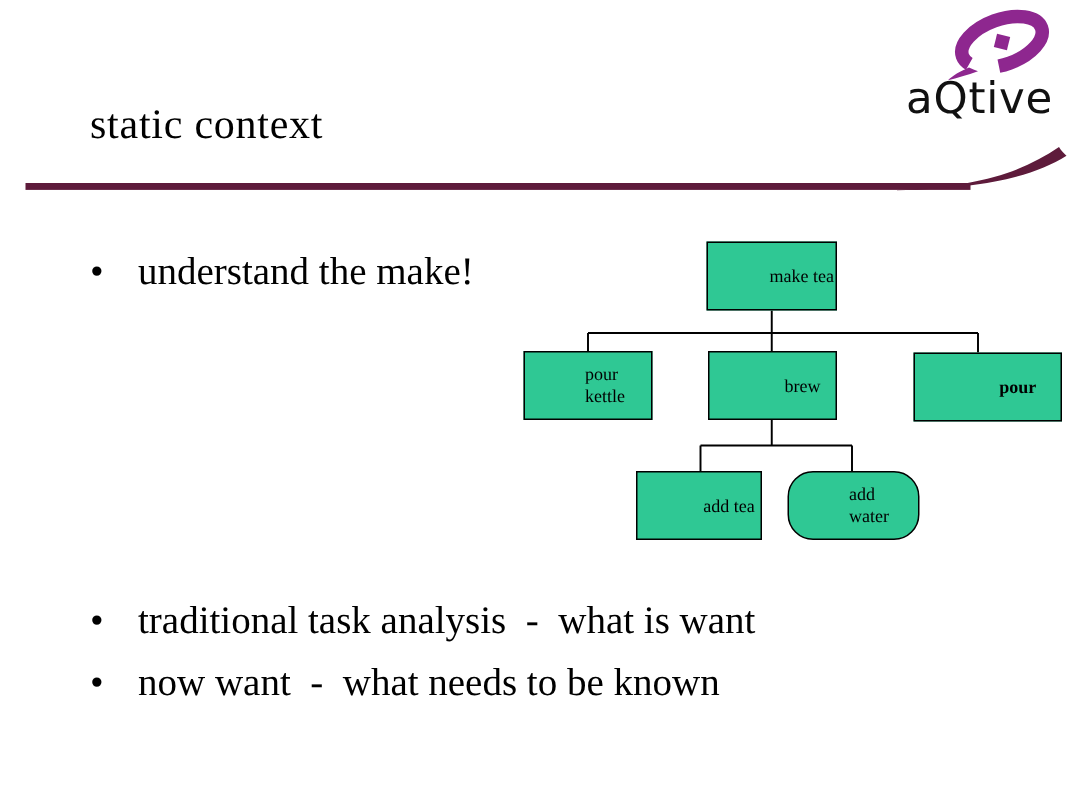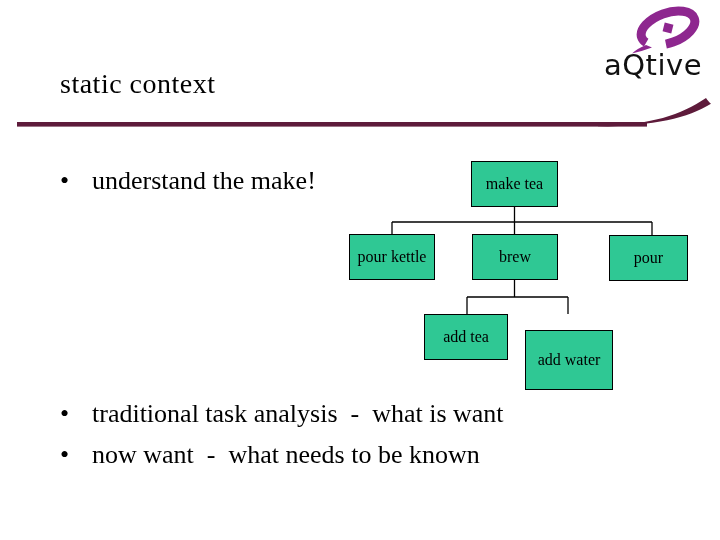--- a/index.html
+++ b/index.html
@@ -39,30 +39,30 @@
 
   
   .diagram { position: absolute; left: 0; top: 0; width: 720px; height: 540px; }
   .connectors { position: absolute; left: 0; top: 0; width: 720px; height: 540px; pointer-events: none; }
   .connectors line { stroke: #000000; stroke-width: 1.3; }
   .node {
     position: absolute;
     background: #2fc894;
     border: 1px solid #000000;
     display: flex; align-items: center; justify-content: center;
-    font-size: 16px;
+    font-size: 12px;
     box-sizing: border-box;
-    text-align: center;
+    padding-left: 40px;
   }
   .node-make-tea    { left: 471px; top: 161px; width: 87px; height: 46px; }
   .node-boil-kettle { left: 349px; top: 234px; width: 86px; height: 46px; }
   .node-brew        { left: 472px; top: 234px; width: 86px; height: 46px; }
-  .node-pour        { left: 609px; top: 235px; width: 79px; height: 46px; }
+  .node-pour        { left: 609px; top: 235px; width: 99px; height: 46px; font-weight: bold; }
   .node-add-tea     { left: 424px; top: 314px; width: 84px; height: 46px; }
-  .node-add-water   { left: 525px; top: 330px; width: 88px; height: 60px; }
+  .node-add-water   { left: 525px; top: 314px; width: 88px; height: 46px; border-radius: 17px; }
 </style>
 </head>
 <body>
 
 <div class="slide">
 
   <svg class="logo-icon" viewBox="0 0 72 48" aria-hidden="true">
     <g transform="rotate(-20 36 22)">
       <ellipse cx="36" cy="22" rx="28" ry="15" fill="none" stroke="#8e278f" stroke-width="9" stroke-dasharray="118 20" stroke-dashoffset="76"></ellipse>
     </g>

